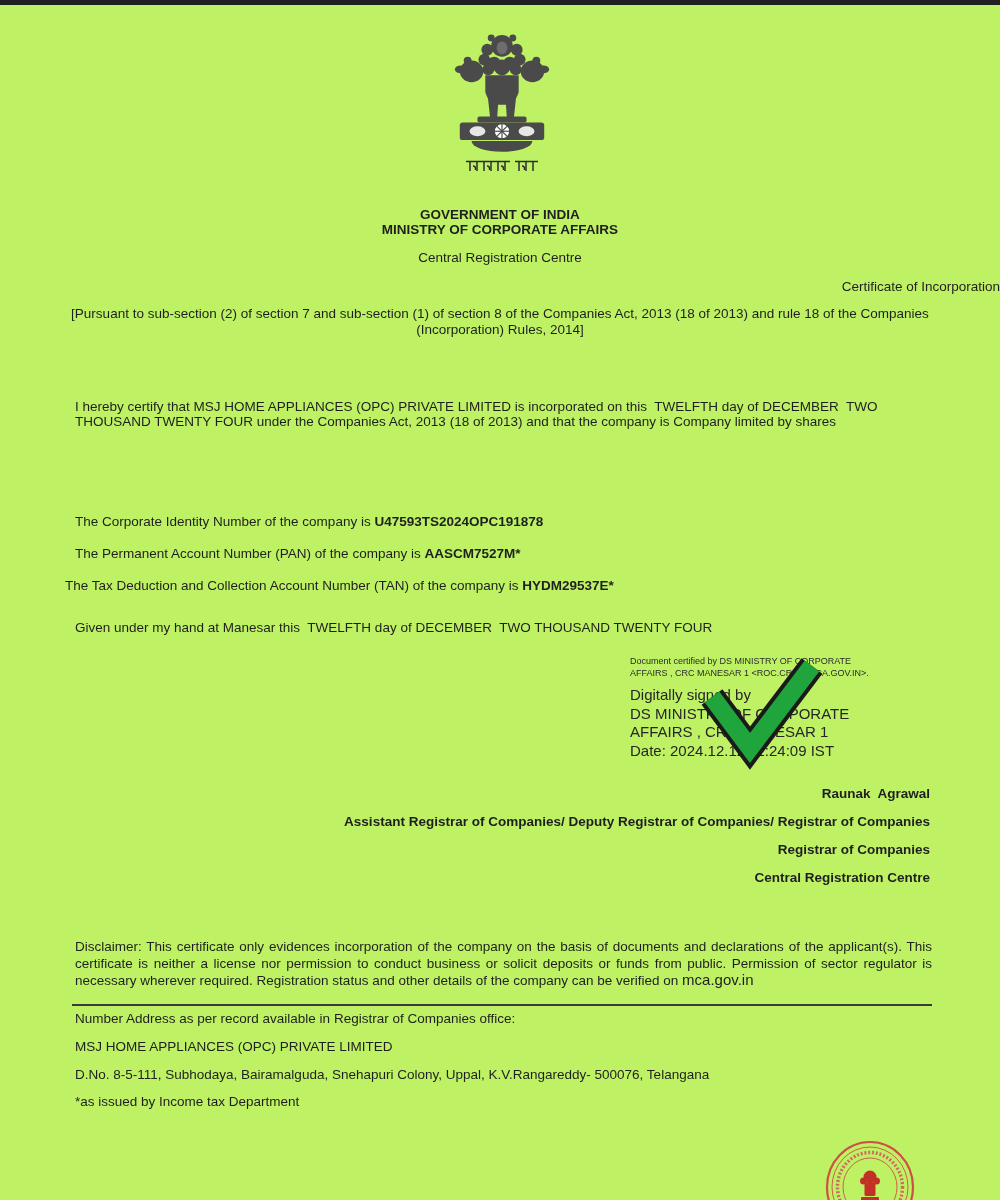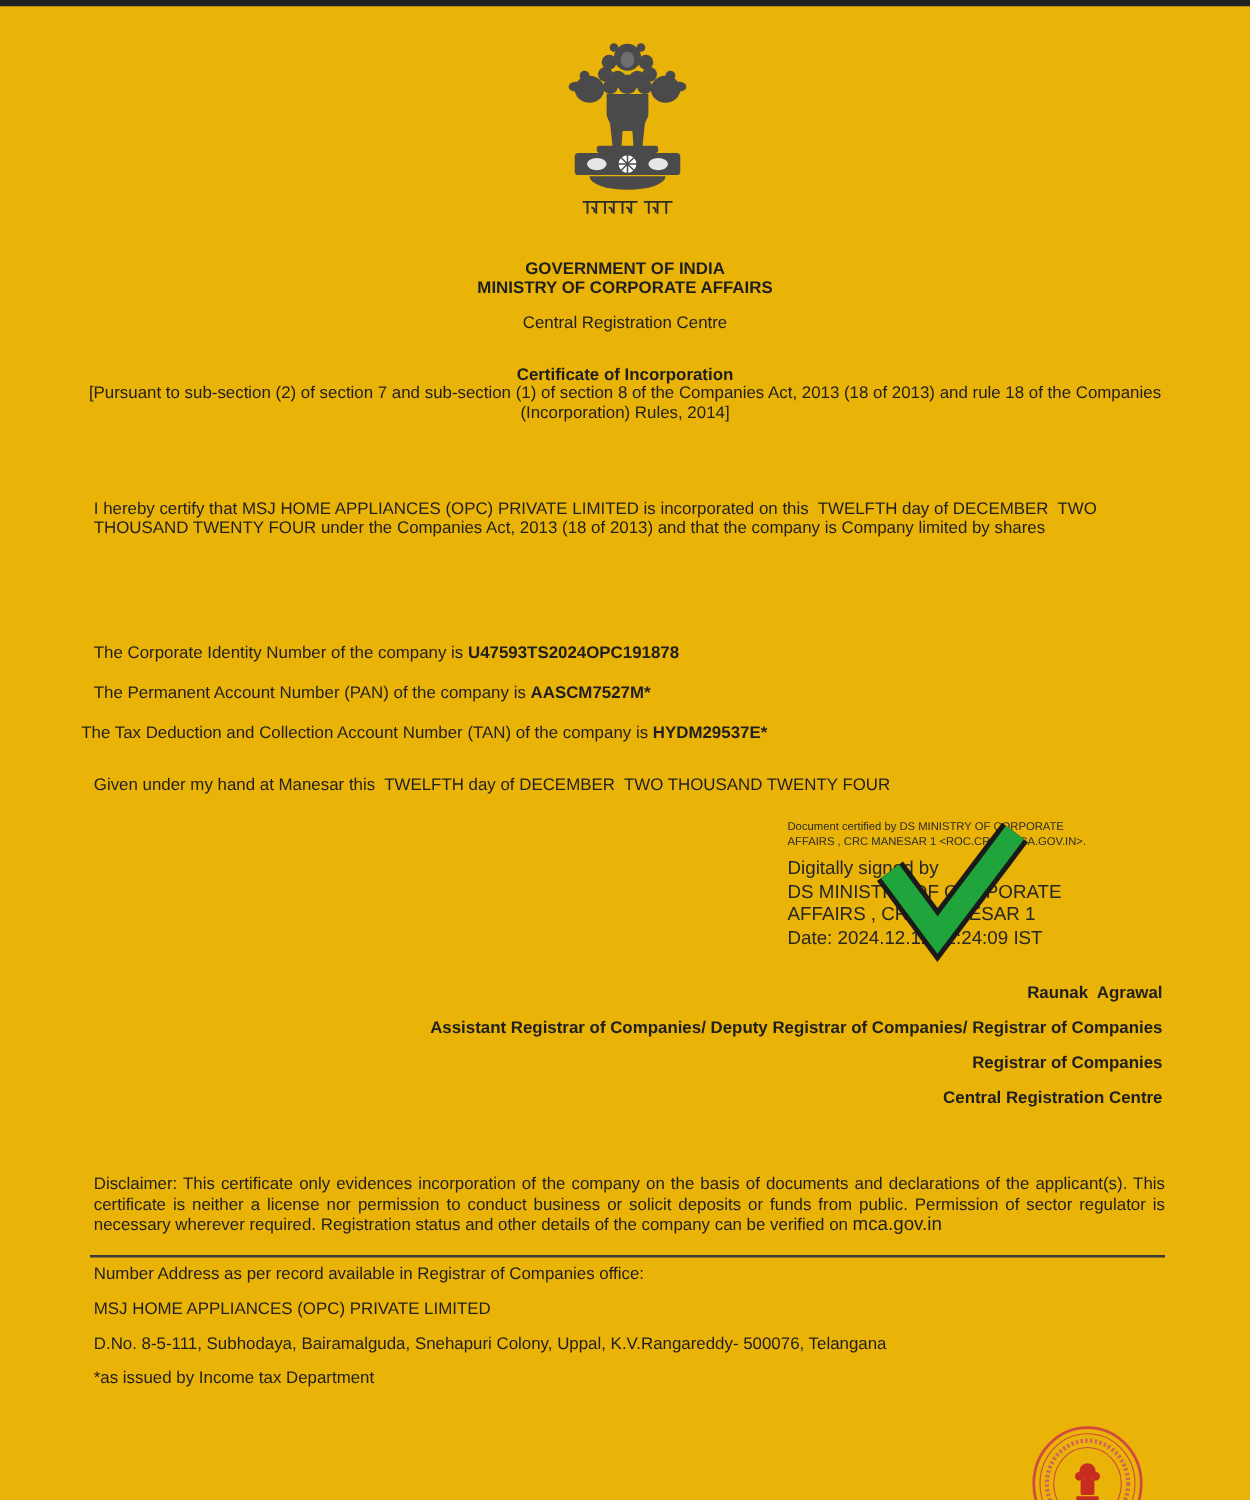--- a/index.html
+++ b/index.html
@@ -1,31 +1,31 @@
 <!DOCTYPE html>
 <html><head>
 <meta charset="utf-8">
 <title>Certificate of Incorporation</title>
 <style>
   * { margin:0; padding:0; box-sizing:border-box; }
   html,body { background:#ffffff; }
   .page {
-    position:relative; width:1000px; height:1200px; background:#eab308;
+    position:relative; width:1000px; height:1200px; background:#bef264;
     overflow:hidden; font-family:"Liberation Sans", sans-serif; color:#1f1f1f;
   }
   .topbar { position:absolute; top:0; left:0; width:1000px; height:5px; background:#212121; }
 
   .emblem { position:absolute; top:30px; left:443px; width:118px; text-align:center; }
   .emblem .motto { margin-top:2px; }
 
   .hcenter { position:absolute; left:0; width:1000px; text-align:center; white-space:pre-wrap; }
   .gov      { top:207px; font-weight:bold; font-size:13.5px; }
   .ministry { top:222px; font-weight:bold; font-size:13.5px; }
   .crc      { top:250px; font-size:13.5px; }
-  .certtit  { top:292px; font-weight:bold; font-size:13.5px; }
+  .certtit  { top:279px; font-weight:normal; font-size:13.5px;text-align:right; }
   .pursuant { top:306px; left:63px; width:874px; font-size:13.5px; line-height:16px; }
 
   .para, .line { position:absolute; font-size:13.5px; white-space:pre-wrap; }
   .certpara  { top:399px; left:75px; width:860px; line-height:15px; }
   .cinline   { top:514px; left:75px; }
   .panline   { top:546px; left:75px; }
   .tanline   { top:578px; left:65px; }
   .givenline { top:620px; left:75px; }
   .line b { font-weight:bold; }
 

